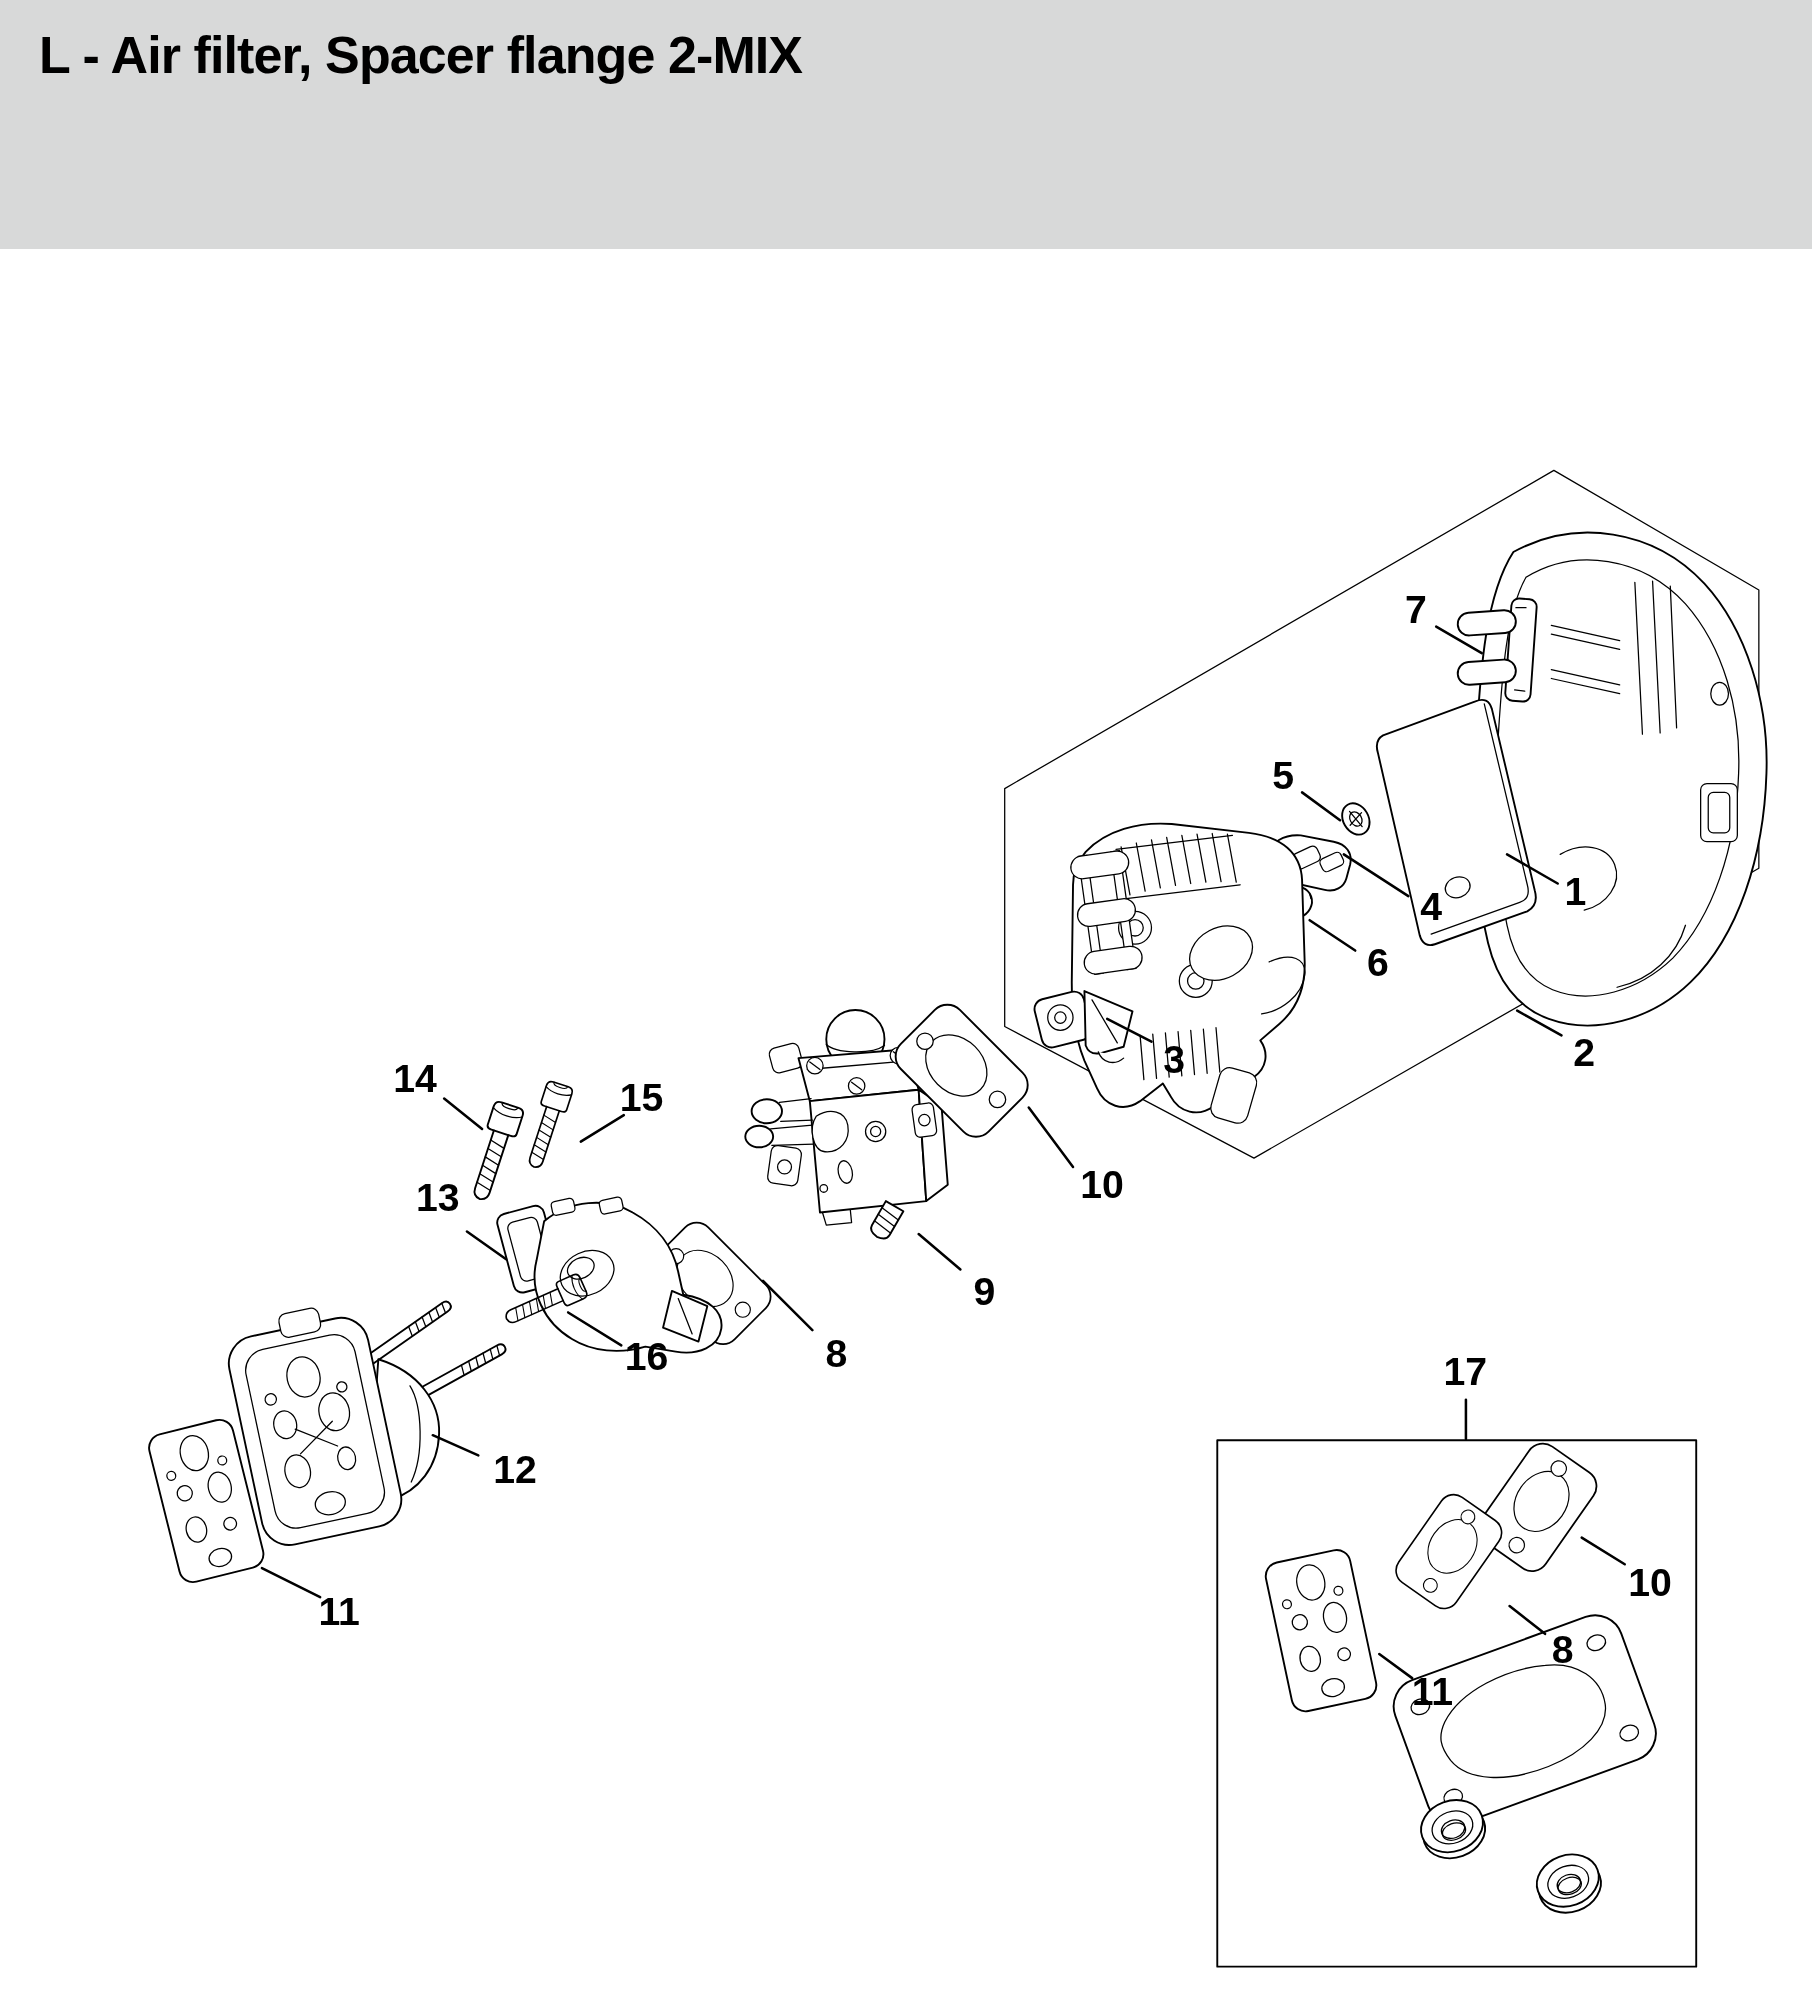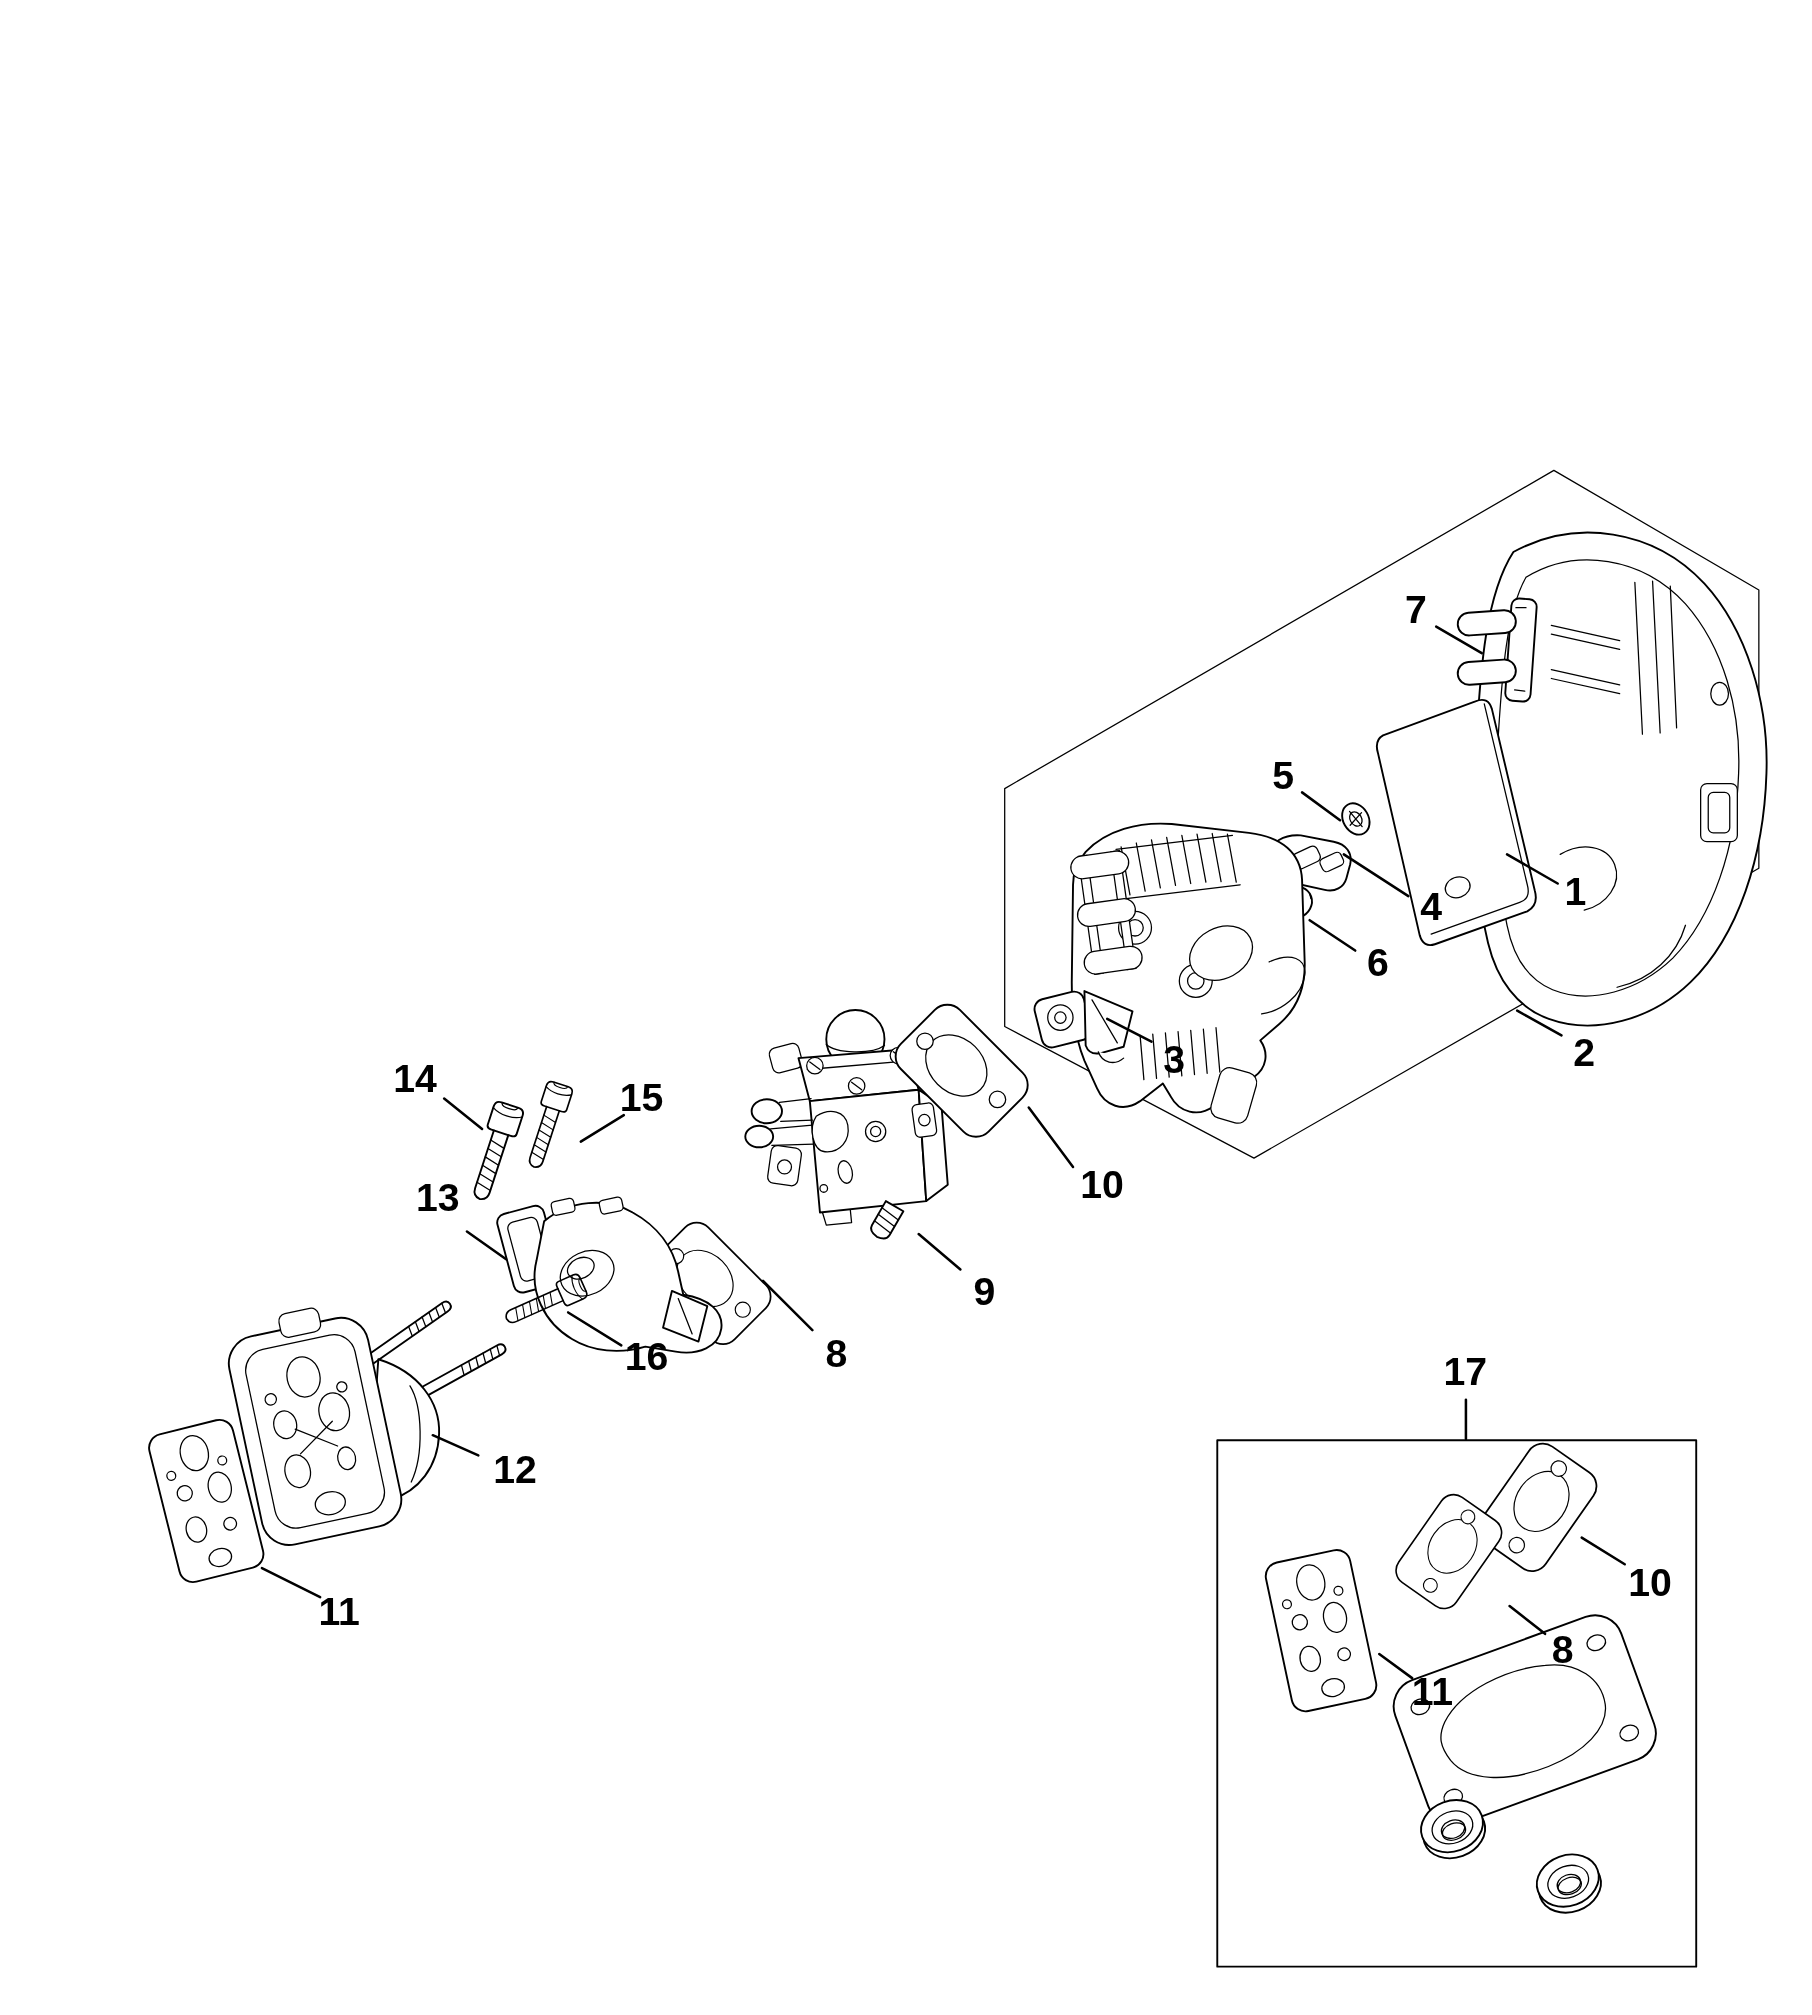--- a/index.html
+++ b/index.html
@@ -15,20 +15,23 @@
   .ln2{stroke:#000;stroke-width:2;fill:none;stroke-linejoin:round;stroke-linecap:round;}
   .wh{stroke:#000;stroke-width:3;fill:#fff;stroke-linejoin:round;stroke-linecap:round;}
   .wh2{stroke:#000;stroke-width:2;fill:#fff;stroke-linejoin:round;stroke-linecap:round;}
   .leader{stroke:#000;stroke-width:4;fill:none;stroke-linecap:round;}
   .callout{font:700 62px "Liberation Sans",sans-serif;fill:#000;}
 </style>
 </head>
 <body>
 
 <div id="page">
+  <div id="headerbar">
+    <h1>L - Air filter, Spacer flange 2-MIX</h1>
+  </div>
 
   <svg width="1812" height="2015" viewBox="0 0 2864 3184">
 
     <defs>
       <g id="capscrew">
         <path class="ln" d="M-24,-36 Q-24,-46 -14,-46 L14,-46 Q24,-46 24,-36 L24,-6 Q24,0 16,0 L-16,0 Q-24,0 -24,-6 Z"></path>
         <path class="ln2" d="M-24,-34 C-10,-26 10,-26 24,-34"></path>
         <path class="ln2" d="M-13,-46 C-13,-38 13,-38 13,-46"></path>
         <path class="ln" d="M-12,0 L-12,96 Q-12,108 0,110 Q12,108 12,96 L12,0"></path>
         <path class="ln2" d="M-12,16 L12,22 M-12,30 L12,36 M-12,44 L12,50 M-12,58 L12,64 M-12,72 L12,78 M-12,86 L12,92"></path>

